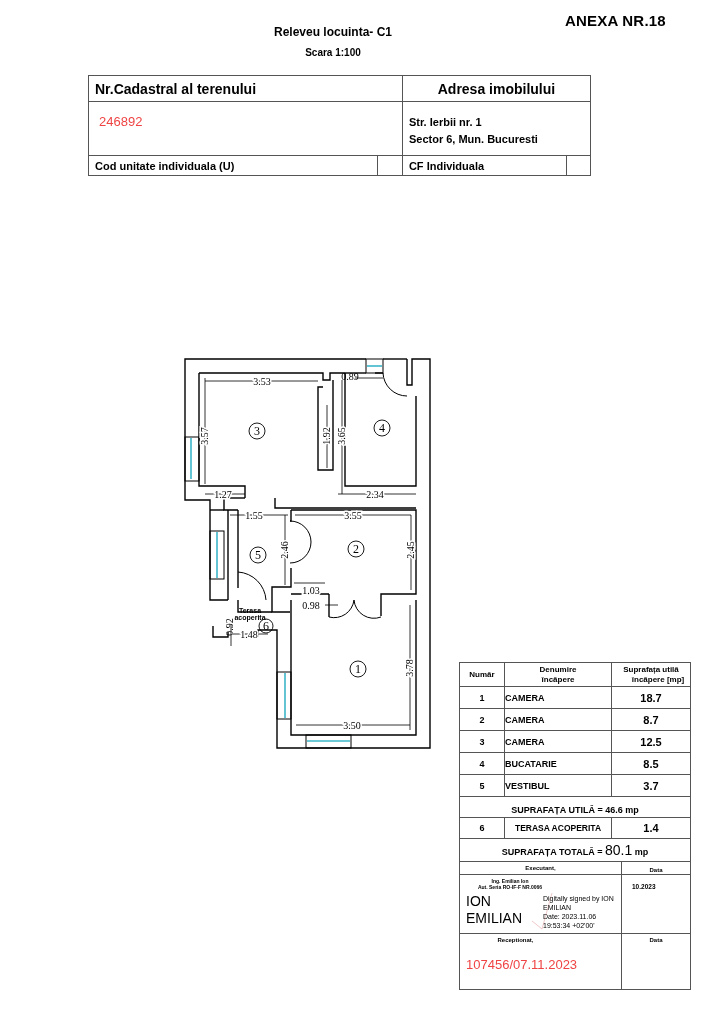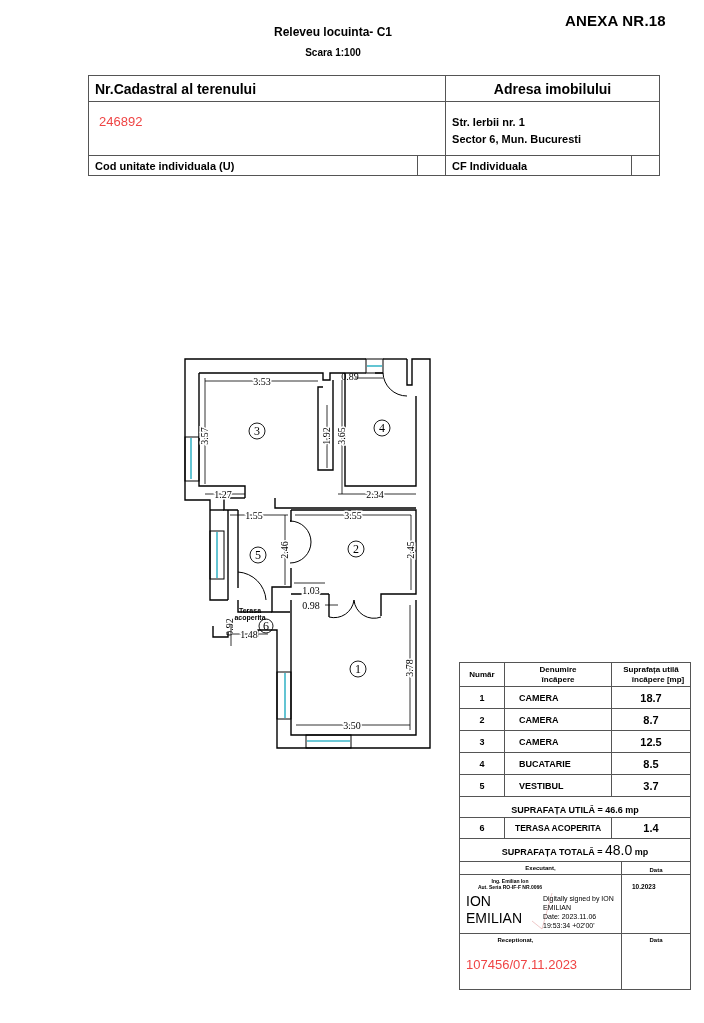--- a/index.html
+++ b/index.html
@@ -2,32 +2,32 @@
 <html><head>
 <meta charset="utf-8">
 <style>
   html,body{margin:0;padding:0;background:#fff;}
   body{width:704px;height:1023px;position:relative;overflow:hidden;font-family:"Liberation Sans",sans-serif;color:#000;}
   .abs{position:absolute;}
   .anexa{left:565px;top:12px;font-size:15px;font-weight:bold;letter-spacing:0.2px;}
   .title{left:0;width:666px;top:25px;text-align:center;font-size:12px;font-weight:bold;}
   .scale{left:0;width:666px;top:47px;text-align:center;font-size:10px;font-weight:bold;}
 
-  table.top{position:absolute;left:88px;top:75px;width:572px;border-collapse:collapse;font-size:12px;}
+  table.top{position:absolute;left:88px;top:75px;width:503px;border-collapse:collapse;font-size:12px;}
   table.top td{border:1px solid #555;padding:0 6px;vertical-align:middle;}
   table.top .hdr{font-size:14px;font-weight:bold;height:25px;}
   .blue{color:#ef4444;}
 
   svg.plan{position:absolute;left:0;top:0;}
   .dim{font-family:"Liberation Serif",serif;font-size:10px;}
   .num{font-family:"Liberation Serif",serif;font-size:12px;}
 
   table.rooms{position:absolute;left:459px;top:662px;width:232px;border-collapse:collapse;font-size:9px;font-weight:bold;}
   table.rooms td{border:1px solid #555;text-align:center;padding:0;vertical-align:middle;}
-  table.rooms td.name{text-align:left;padding-left:14px;}
+  table.rooms td.name{text-align:left;}
   table.rooms td.val{font-size:11px;}
   .big{font-size:14px;}
   .sigbox{position:relative;height:58px;}
 </style>
 </head>
 <body>
 
 <div class="abs anexa">ANEXA NR.18</div>
 <div class="abs title">Releveu locuinta- C1</div>
 <div class="abs scale">Scara 1:100</div>
@@ -213,21 +213,21 @@
     <td colspan="4" style="font-size:9px;padding-top:6px">SUPRAFAȚA UTILĂ = 46.6 mp</td>
   </tr>
   <tr style="height:21px">
     <td>6</td>
     <td style="font-size:8.5px">TERASA ACOPERITA</td>
     <td colspan="2" class="val">1.4</td>
   </tr>
   <tr style="height:23px">
     <td colspan="4" style="font-size:9px">
       <span>SUPRAFAȚA TOTALĂ =</span>
-      <span class="big" style="font-weight:normal">48.0</span>
+      <span class="big" style="font-weight:normal">80.1</span>
       <span>mp</span>
     </td>
   </tr>
   <tr style="height:13px;font-size:6px">
     <td colspan="3" style="text-align:center">Executant,</td>
     <td style="width:68px;padding-top:3px">Data</td>
   </tr>
   <tr style="height:58px">
     <td colspan="3" style="text-align:left;vertical-align:top;font-weight:normal">
       <div class="sigbox">

